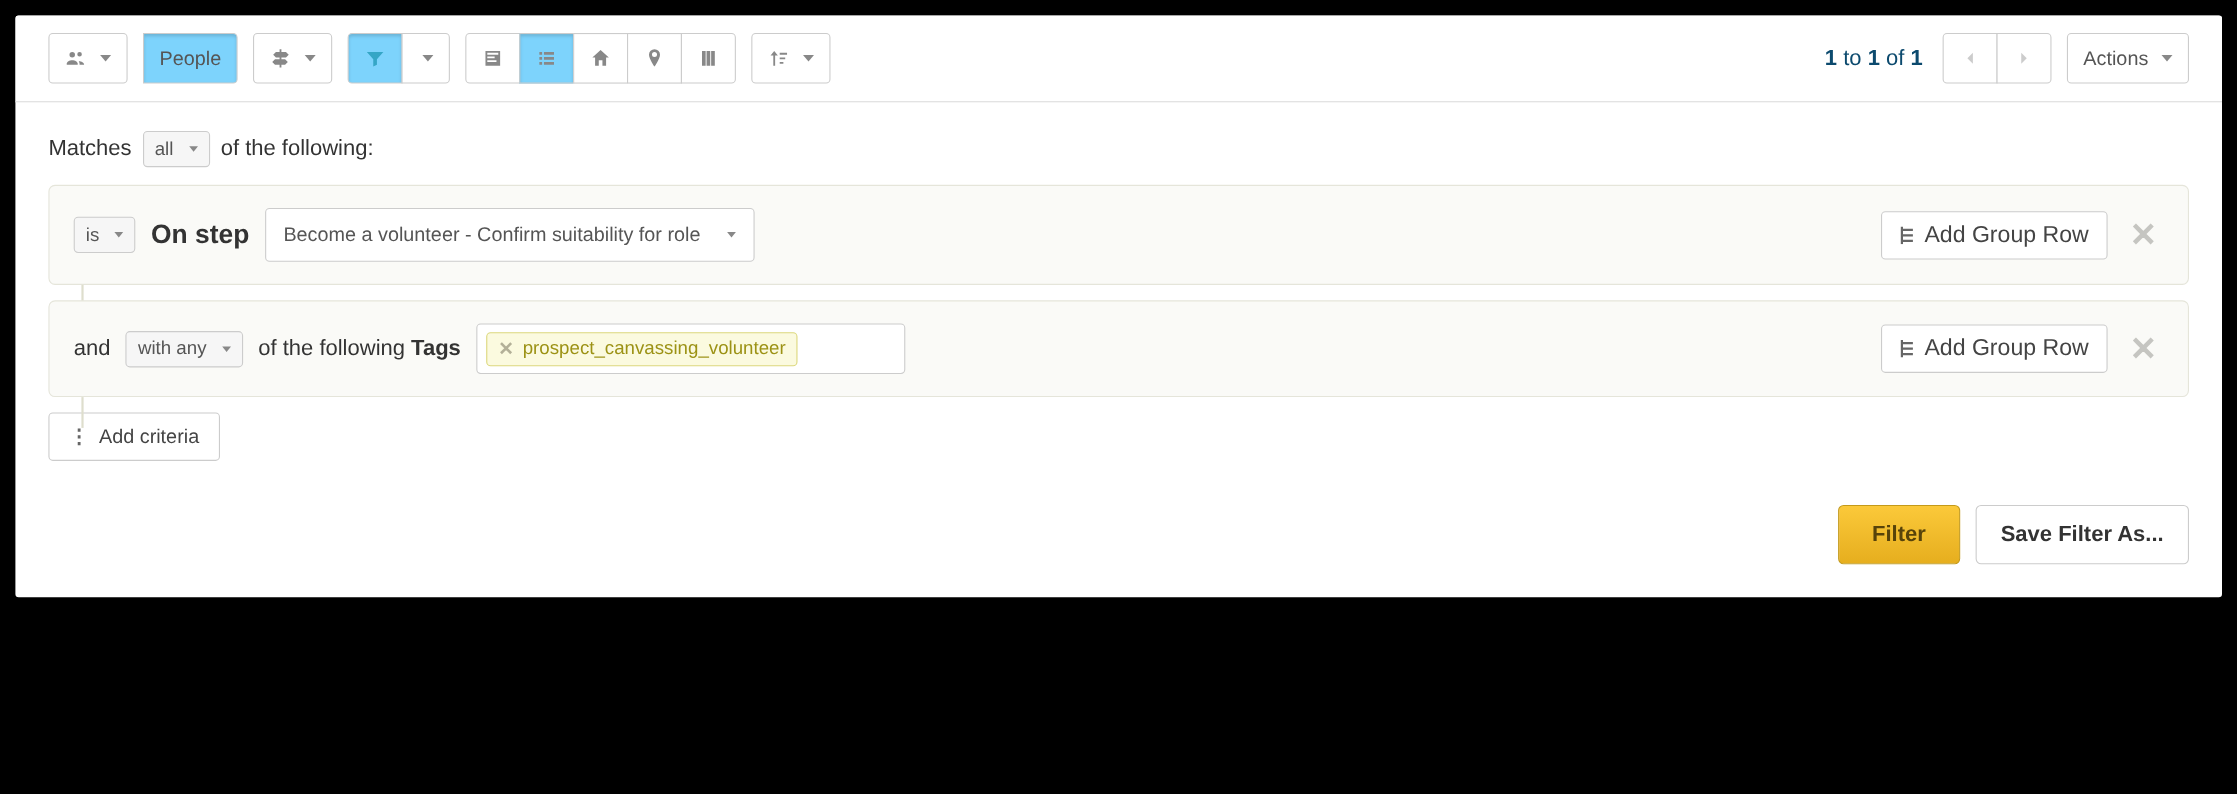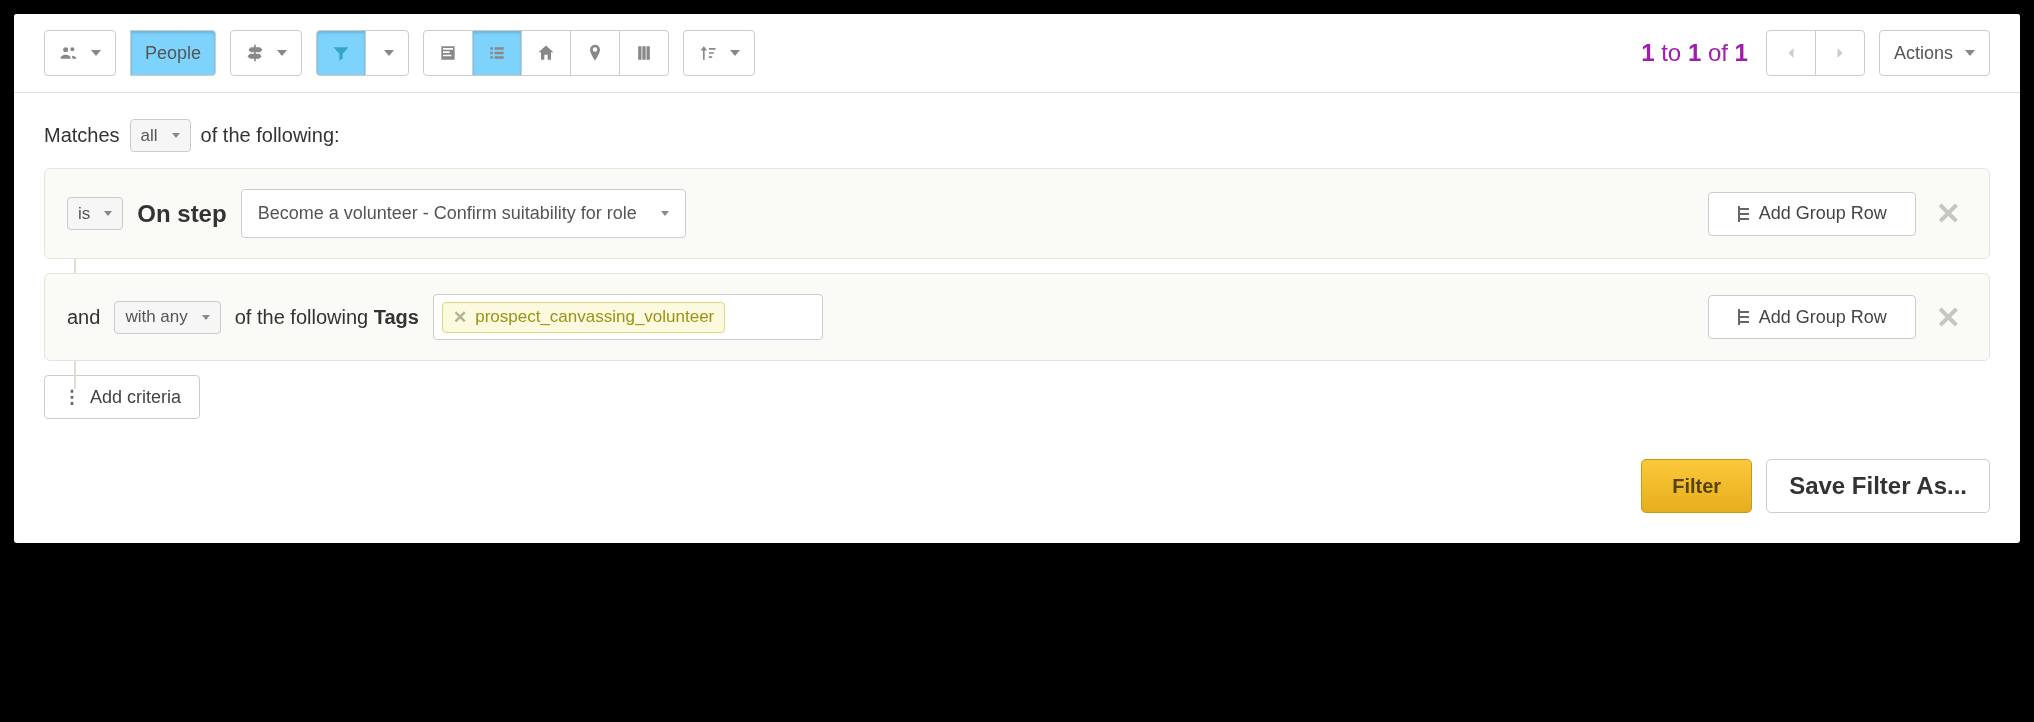--- a/index.html
+++ b/index.html
@@ -58,21 +58,21 @@
     border-top:6px solid #888;
     display:inline-block;
     margin-left:4px;
   }
   .caret.small {
     border-left:4px solid transparent;
     border-right:4px solid transparent;
     border-top:5px solid #888;
   }
   .spacer { flex:1; }
-  .pager-text { font-size:24px; color:#a21caf; margin-right:4px; }
+  .pager-text { font-size:20px; color:#0c4a6e; margin-right:4px; }
   .pager-text b { font-weight:700; }
 
   
   svg.icon { width:20px; height:20px; fill:#888; }
   svg.icon.funnel { fill:#35a6c6; }
 
   
   .filter-area {
     padding: 26px 30px 30px 30px;
   }
@@ -113,22 +113,22 @@
   .criteria-label { font-size:20px; }
   .add-group-btn {
     margin-left:auto;
     display:inline-flex;
     align-items:center;
     gap:8px;
     border:1px solid #ccc;
     border-radius:4px;
     background:#fff;
     height:44px;
-    padding:0 28px;
-    font-size:18px;
+    padding:0 16px;
+    font-size:21px;
     color:#444;
     cursor:pointer;
   }
   .remove-x {
     color:#c5c5c1;
     font-size:30px;
     font-weight:700;
     cursor:pointer;
     padding: 0 6px;
   }
@@ -196,21 +196,21 @@
     cursor:pointer;
   }
   .save-filter-btn {
     height:54px;
     padding:0 22px;
     border-radius:5px;
     border:1px solid #ccc;
     background:#fff;
     color:#333;
     font-weight:700;
-    font-size:24px;
+    font-size:20px;
     cursor:pointer;
   }
   .relstack { position:relative; }
 </style>
 </head>
 <body>
 
 <div class="app-frame">
 
   <div class="toolbar">

